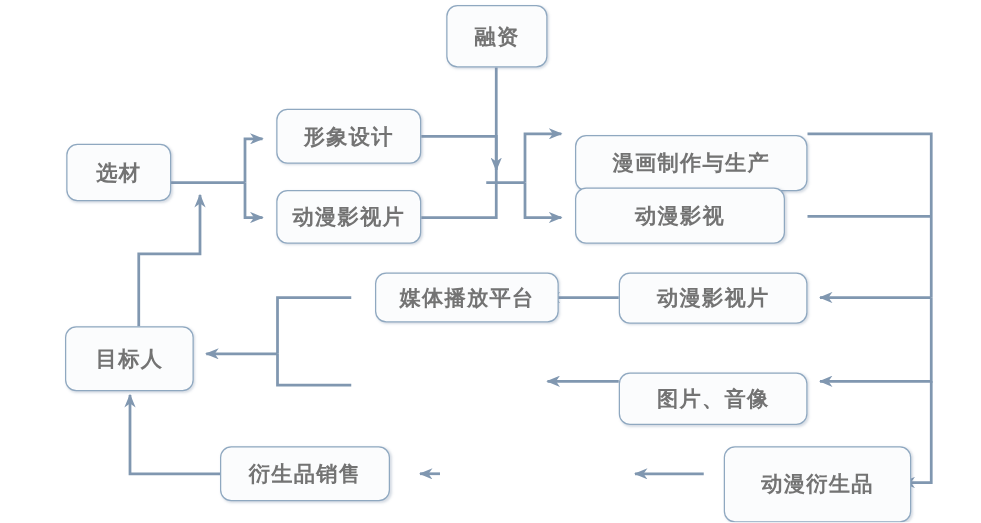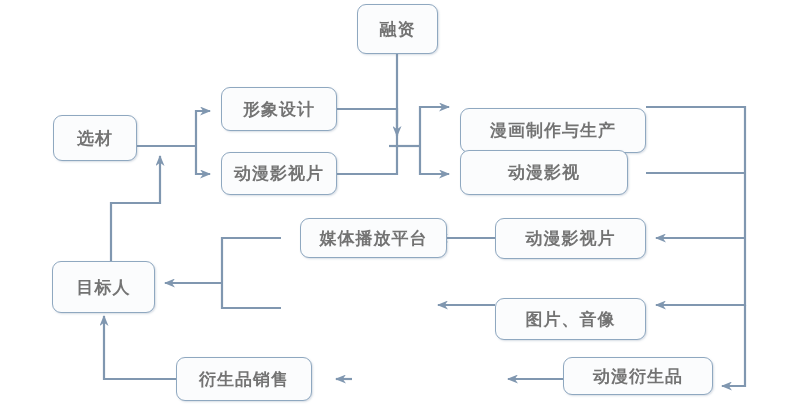--- a/index.html
+++ b/index.html
@@ -135,17 +135,17 @@
 
   <div class="node" style="left:495px; top:284px; width:151px; height:42px;margin-top:14px;">
     <span class="label">图片、音像</span>
   </div>
 
   <div class="node" style="left:176px; top:357px; width:136px; height:44px;">
     <span class="label">衍生品销售</span>
   </div>
 
 
-  <div class="node" style="left:563px; top:357px; width:150px; height:38px;">
+  <div class="node" style="left:579px; top:357px; width:150px; height:61px;">
     <span class="label">动漫衍生品</span>
   </div>
 
 </div>
 
 </body></html>

